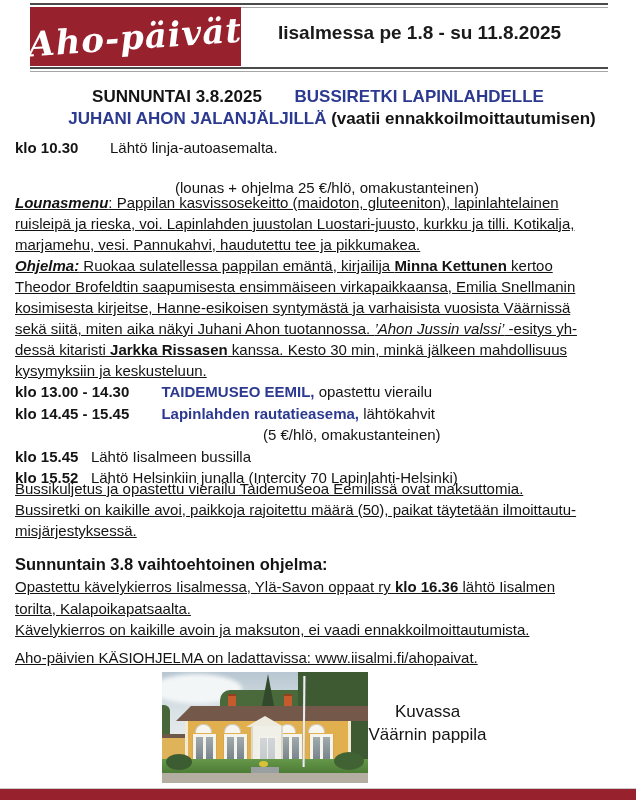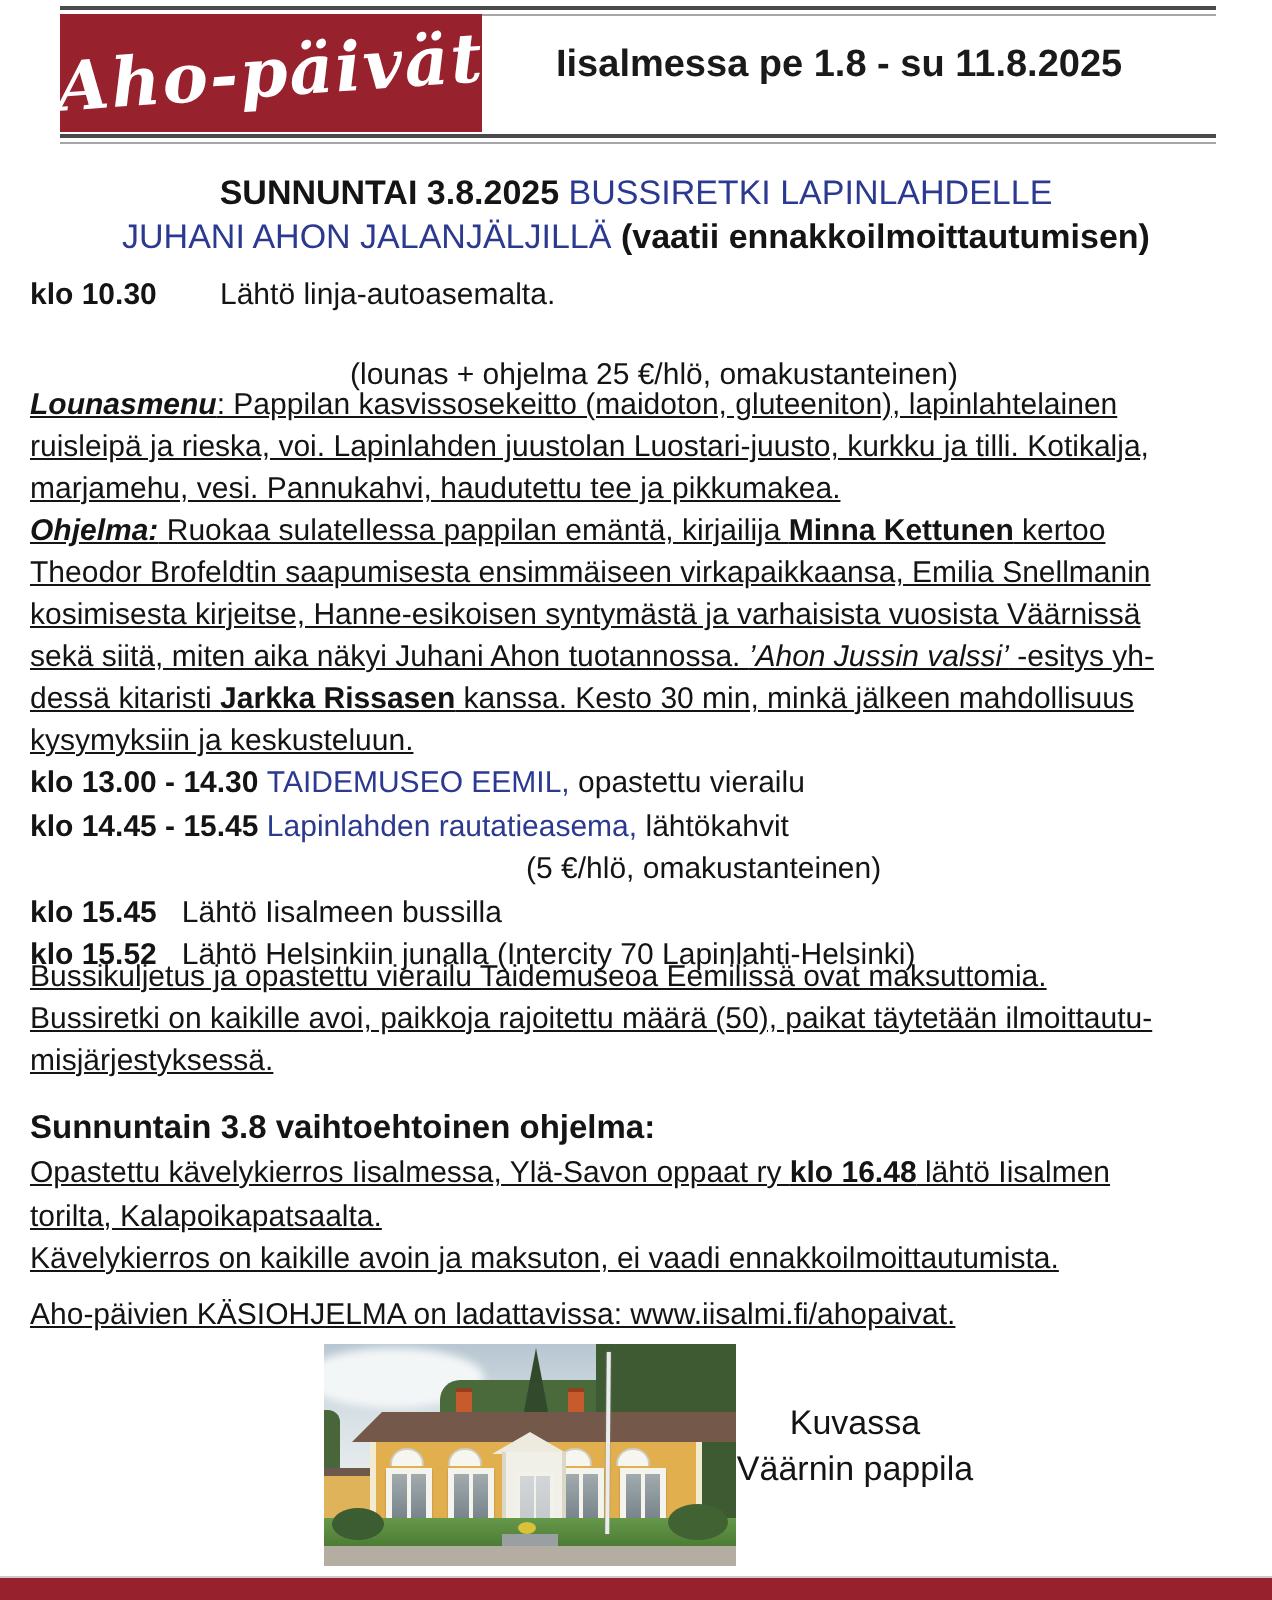--- a/index.html
+++ b/index.html
@@ -23,21 +23,21 @@
   .logo-text {
     font-family:"DejaVu Serif", serif; font-style:italic; font-weight:bold;
     font-size:34px; color:#ffffff; transform:rotate(-4deg); letter-spacing:1px;
     white-space:nowrap;
   }
   .header-date {
     position:absolute; left:278px; top:22px;
     font-size:19px; font-weight:bold; color:#1a1a1a; white-space:nowrap;
   }
   
-  blue { color:#2b3990; font-weight:normal; font-style:normal; }
+  blue { color:#2b3990; font-weight:bold; font-style:normal;margin-left:28px; }
   .title {
     position:absolute; left:0; top:86px; width:636px; text-align:center;
     font-weight:bold; font-size:17px; line-height:22px; white-space:nowrap;
   }
   .sched1 { position:absolute; left:15px; top:137px; width:606px; line-height:22px; }
   .sched1 .row { display:flex; }
   .sched1 .t { width:95px; flex:0 0 auto; font-weight:bold; }
   .lunch-note { position:absolute; left:175px; top:177px; line-height:21px; }
   .para { position:absolute; left:15px; width:608px; line-height:21px;text-decoration:underline; }
   .p-lounas { top:192px; }
@@ -130,21 +130,21 @@
     <div><b>klo 13.00 - 14.30 </b><blue>TAIDEMUSEO EEMIL,</blue> opastettu vierailu</div>
     <div><b>klo 14.45 - 15.45 </b><blue>Lapinlahden rautatieasema,</blue> lähtökahvit</div>
     <div class="indent">(5 €/hlö, omakustanteinen)</div>
     <div><b>klo 15.45</b> &nbsp; Lähtö Iisalmeen bussilla</div>
     <div><b>klo 15.52</b> &nbsp; Lähtö Helsinkiin junalla (Intercity 70 Lapinlahti-Helsinki)</div>
   </div>
 
   <div class="para p-bussi">Bussikuljetus ja opastettu vierailu Taidemuseoa Eemilissä ovat maksuttomia.<br>Bussiretki on kaikille avoi, paikkoja rajoitettu määrä (50), paikat täytetään ilmoittautu-<br>misjärjestyksessä.</div>
 
   <div class="alt-heading">Sunnuntain 3.8 vaihtoehtoinen ohjelma:</div>
-  <div class="para p-alt">Opastettu kävelykierros Iisalmessa, Ylä-Savon oppaat ry <b>klo 16.48</b> lähtö Iisalmen<br>torilta, Kalapoikapatsaalta.<br>Kävelykierros on kaikille avoin ja maksuton, ei vaadi ennakkoilmoittautumista.</div>
+  <div class="para p-alt">Opastettu kävelykierros Iisalmessa, Ylä-Savon oppaat ry <b>klo 16.36</b> lähtö Iisalmen<br>torilta, Kalapoikapatsaalta.<br>Kävelykierros on kaikille avoin ja maksuton, ei vaadi ennakkoilmoittautumista.</div>
 
   <div class="para p-download">Aho-päivien KÄSIOHJELMA on ladattavissa: www.iisalmi.fi/ahopaivat.</div>
 
   <div class="photo">
     <div class="cloud"></div>
     <div class="trees-left-edge"></div>
     <div class="trees-mid"></div>
     <div class="trees-right"></div>
     <div class="spruce"></div>
     <div class="left-wing"></div>

